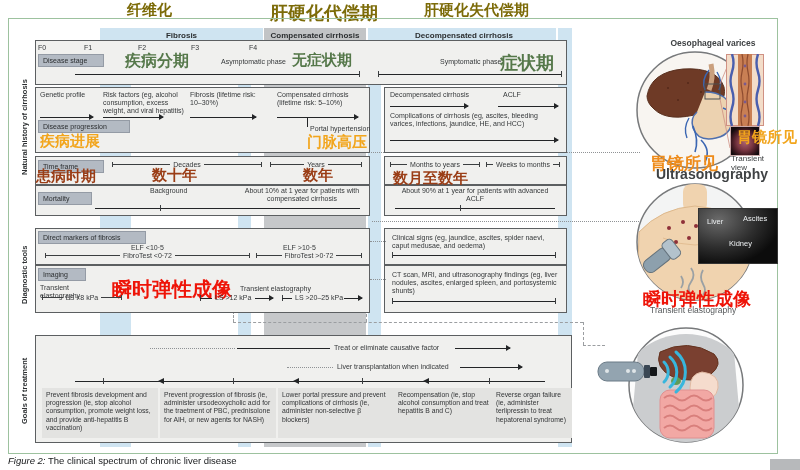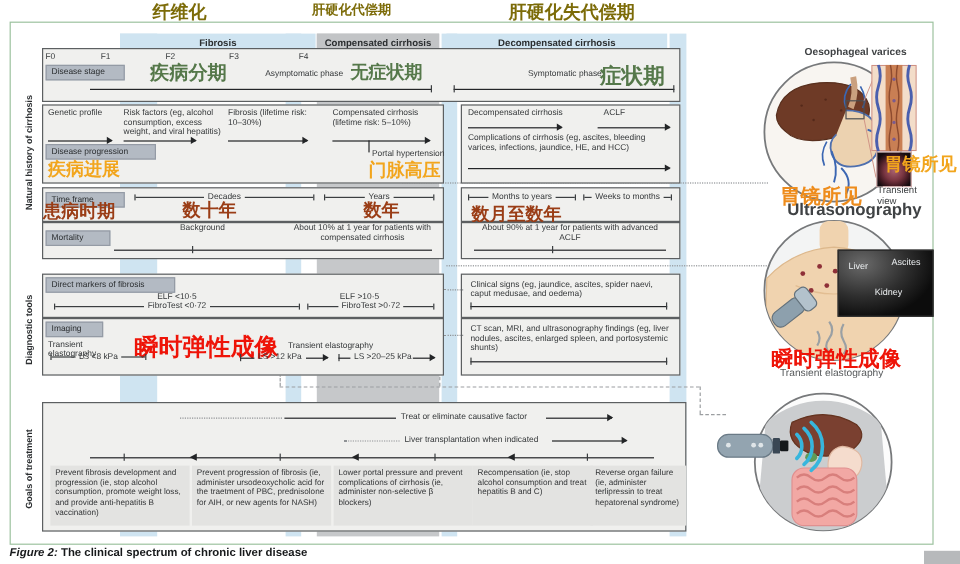--- a/index.html
+++ b/index.html
@@ -33,31 +33,31 @@
        border-top:3.5px solid transparent;border-bottom:3.5px solid transparent}
   .dot{position:absolute;height:0;border-top:1.6px dotted #8f9295}
   .dashh{position:absolute;height:0;border-top:1.2px dashed #9b9ea1}
   .dashv{position:absolute;width:0;border-left:1.2px dashed #9b9ea1}
   .meas{position:absolute;display:flex;align-items:center;font-size:7px;color:#35383a;white-space:nowrap}
   .meas .sg{flex:1;border-top:1.1px solid #3b3e40;height:0}
   .meas .tk{width:1px;height:5px;background:#3b3e40}
   .meas .lb{padding:0 3px}
   .panel{position:absolute;background:#e3e3e1;font-size:6.8px;line-height:8.2px;padding:3px 4px;color:#333537}
   .frame{position:absolute;border:1.5px solid #9dc29f}
-  .caption{position:absolute;font-size:9.5px;color:#17191b;font-weight:bold}
+  .caption{position:absolute;font-size:9.5px;color:#17191b;font-weight:normal}
   .caption .it{font-style:italic}
   .uslabel{position:absolute;color:#eceff1;font-size:7.5px}
 </style>
 </head>
 <body>
 
 <div id="stage">
 
   <div class="cn cn-olive" style="left:127px;top:1px;font-size:15px;border-bottom:0">纤维化</div>
-  <div class="cn cn-olive" style="left:260px;top:1px;font-size:11px">肝硬化代偿期</div>
+  <div class="cn cn-olive" style="left:270px;top:1px;font-size:18px">肝硬化代偿期</div>
   <div class="cn cn-olive" style="left:424px;top:1px;font-size:15px">肝硬化失代偿期</div>
 
   <div class="frame" style="left:8px;top:18px;width:768px;height:434px"></div>
 
   <div class="band" style="left:100px;top:28px;width:31px;height:419px;background:#cfe4f1"></div>
   <div class="band" style="left:238px;top:28px;width:13px;height:419px;background:#cfe4f1"></div>
   <div class="band" style="left:264px;top:28px;width:102px;height:419px;background:#c6c8ca"></div>
   <div class="band" style="left:368px;top:28px;width:13px;height:419px;background:#cfe4f1"></div>
   <div class="band" style="left:558px;top:28px;width:14px;height:419px;background:#cfe4f1"></div>
 

